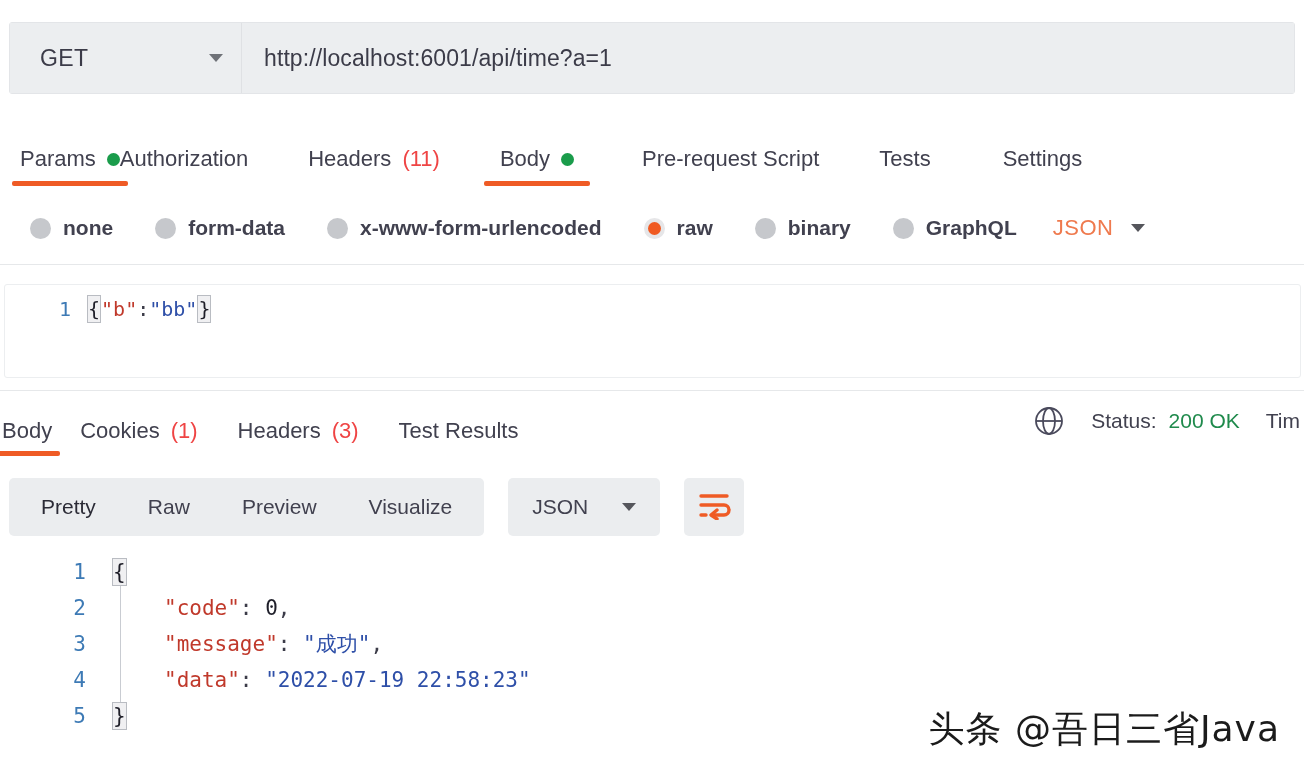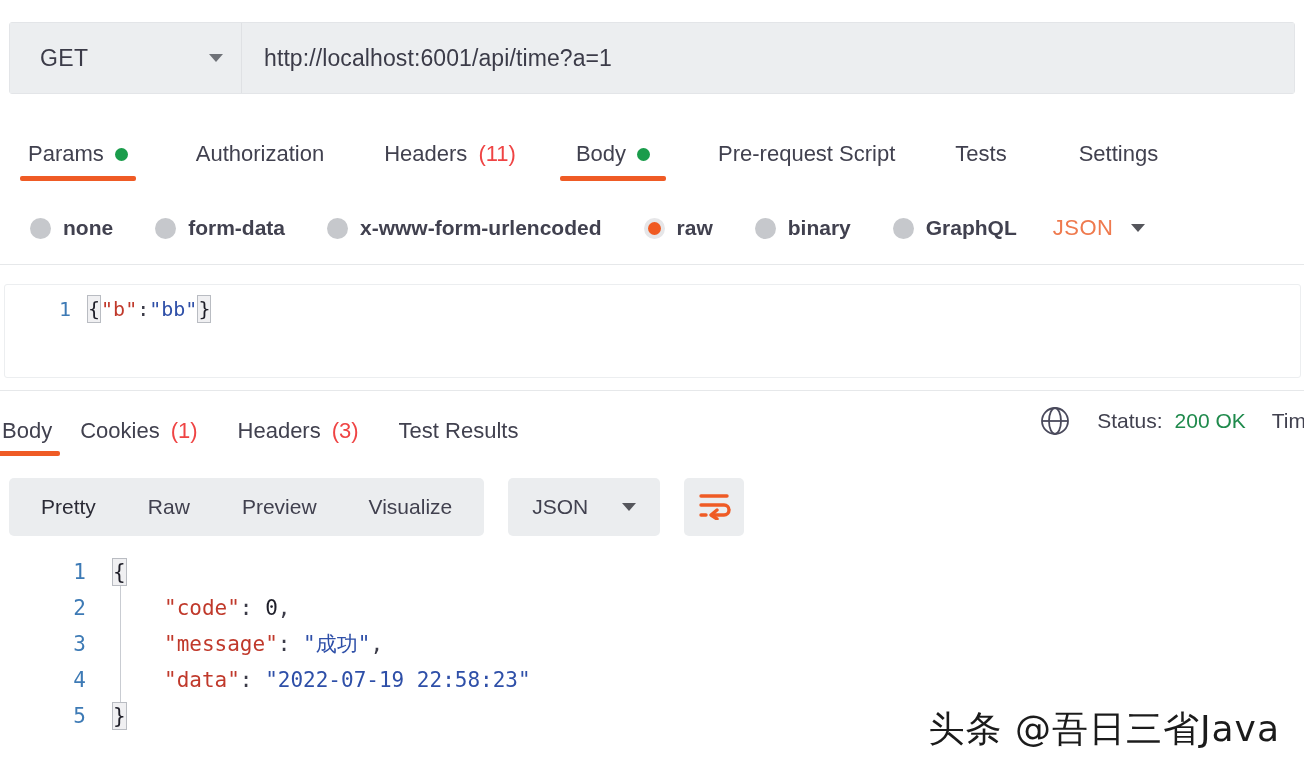--- a/index.html
+++ b/index.html
@@ -58,26 +58,26 @@
     padding-left: 22px;
     font-size: 23px;
     color: #3b3b48;
     background: #eceef0;
     letter-spacing: 0.1px;
   }
 
   
   .req-tabs {
     position: absolute;
-    left: 8px;
+    left: 0;
     top: 125px;
     width: 1084px;
     height: 62px;
     display: flex;
-    align-items: flex-start;
+    align-items: center;
   }
   .rtab {
     position: relative;
     display: flex;
     align-items: center;
     gap: 11px;
     font-size: 22px;
     color: #41414f;
     padding: 6px 0 0 0;
     height: 52px;
@@ -210,21 +210,21 @@
     position: absolute;
     left: 0;
     top: 402px;
     width: 1304px;
     height: 56px;
     display: flex;
     align-items: flex-start;
   }
   .resp-status {
     position: absolute;
-    right: 0;
+    right: 6px;
     top: 405px;
     display: flex;
     align-items: center;
     gap: 26px;
     font-size: 21px;
     color: #41414f;
     white-space: nowrap;
   }
   .status-ok { color: #1f8a4c; }
   .globe {
@@ -333,21 +333,21 @@
     <span class="caret"></span>
   </div>
   <div class="url-input">http://localhost:6001/api/time?a=1</div>
 </div>
 
 <div class="req-tabs">
   <div class="rtab active" style="margin-left:20px">
     <span>Params</span>
     <span class="dot-green"></span>
   </div>
-  <div class="rtab" style="margin-left:68px">
+  <div class="rtab" style="">
     <span>Authorization</span>
   </div>
   <div class="rtab" style="margin-left:60px">
     <span>Headers</span>
     <span class="count">(11)</span>
   </div>
   <div class="rtab" style="margin-left:60px">
     <span>Body</span>
     <span class="dot-green"></span>
     <span style="position:absolute;left:-16px;right:-16px;bottom:-4px;height:5px;background:#ef5b25;border-radius:2px"></span>

